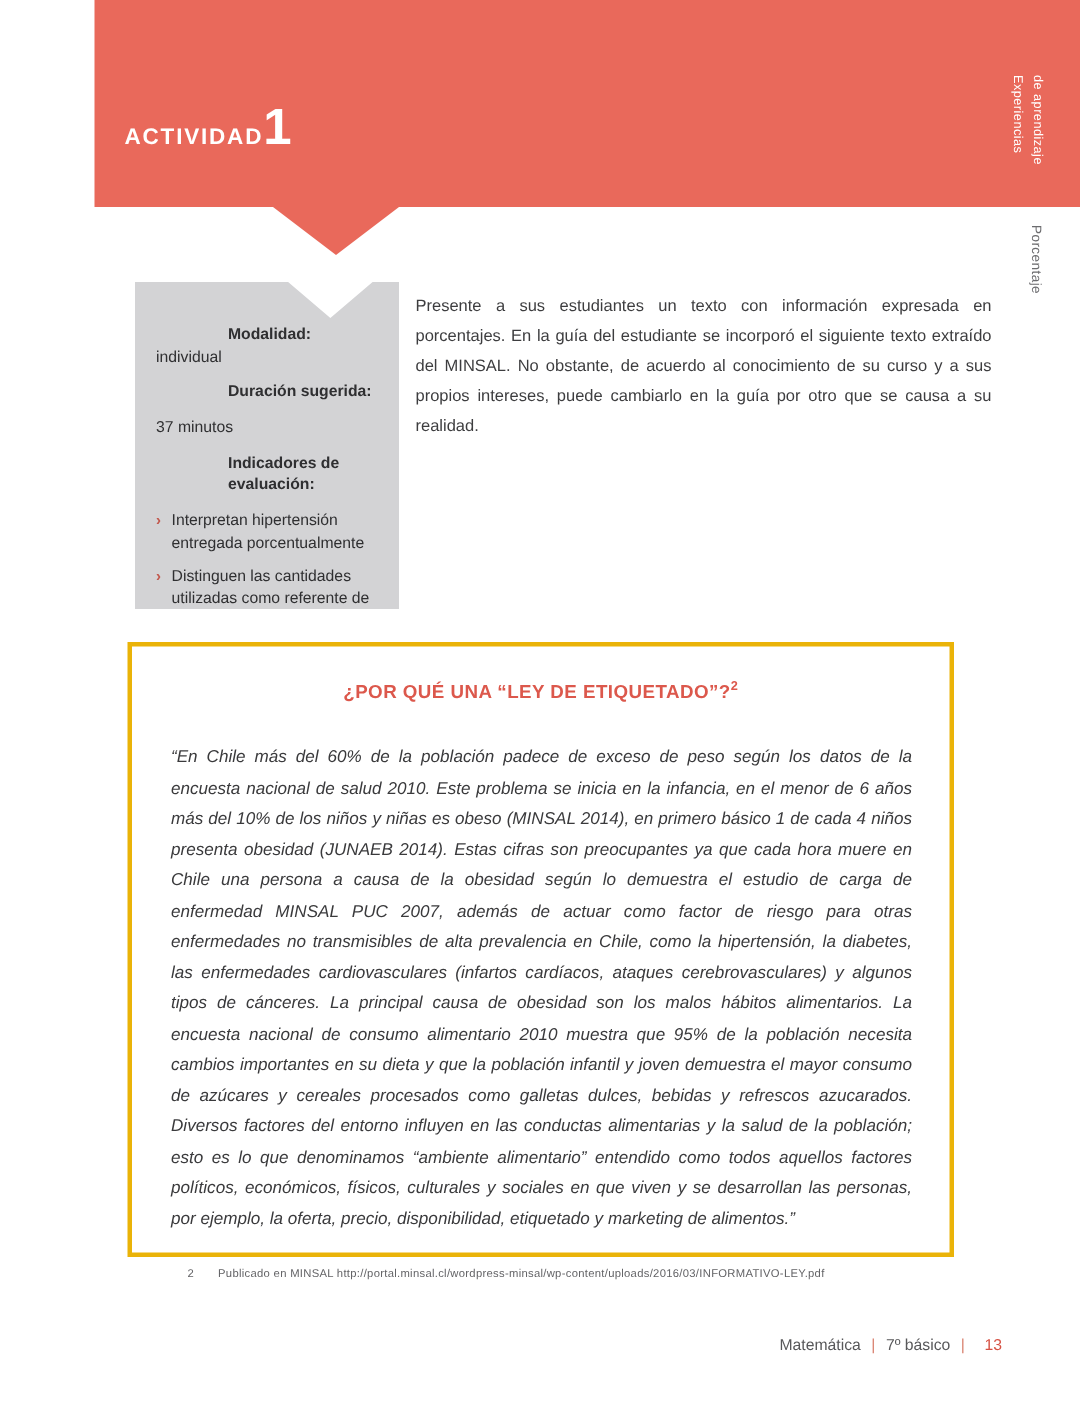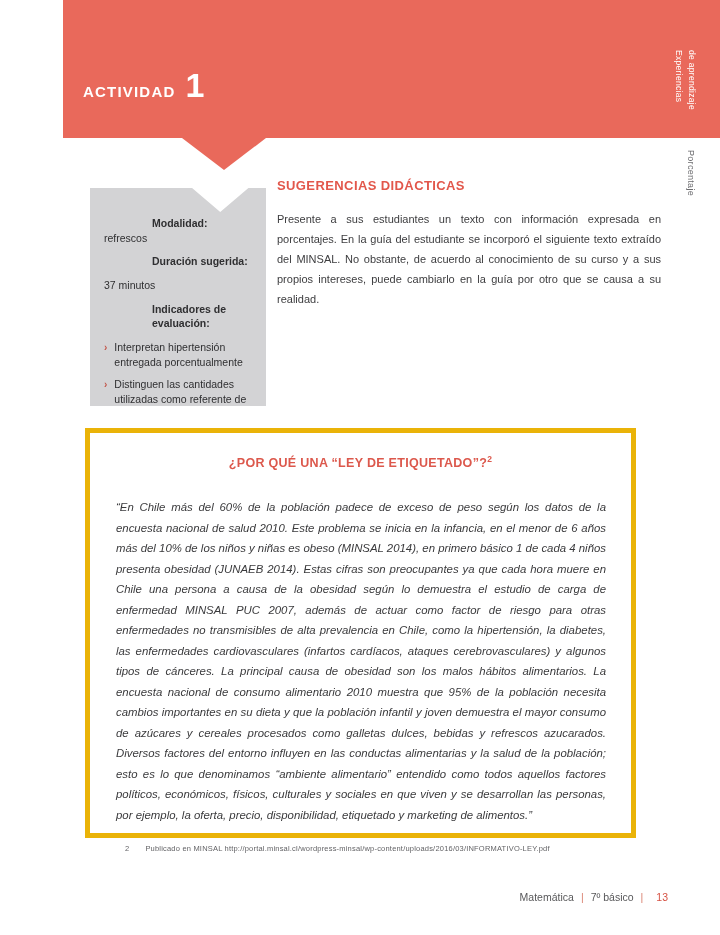--- a/index.html
+++ b/index.html
@@ -3,21 +3,21 @@
 <meta charset="utf-8">
 <style>
   html,body { margin:0; padding:0; }
   .page {
     position:relative; width:720px; height:935px; background:#ffffff;
     font-family:"Liberation Sans", sans-serif; overflow:hidden;
   }
 
   
   .banner { position:absolute; left:63px; top:0; right:0; height:138px; background:#e9695b; }
-  .activity { position:absolute; left:20px; top:68px; display:flex; align-items:baseline; gap:10px; color:#ffffff; }
+  .activity { position:absolute; left:20px; top:68px; display:flex; align-items:baseline; color:#ffffff; }
   .activity-label { font-size:15px; font-weight:bold; letter-spacing:1.2px; }
   .activity-number { font-size:34px; font-weight:bold; line-height:1; }
   .banner-arrow {
     position:absolute; left:182px; top:138px; width:0; height:0;
     border-left:42px solid transparent; border-right:42px solid transparent;
     border-top:32px solid #e9695b;
   }
 
   
   .side-tab-top {
@@ -46,21 +46,21 @@
   .suggestions { position:absolute; left:277px; top:178px; width:384px; }
   .suggestions h2 { margin:0; font-size:13px; font-weight:bold; color:#e2574b; letter-spacing:0.4px; }
   .suggestions p {
     margin:16px 0 0 0; font-size:11px; line-height:20px; color:#3d3d3f;
     text-align:justify;
   }
 
   
   .quote-box {
     position:absolute; left:85px; top:428px; width:551px; height:410px;
-    border:5px solid #eab308; box-sizing:border-box; background:#ffffff;
+    border:3px solid #eab308; box-sizing:border-box; background:#ffffff;
   }
   .quote-box h3 {
     margin:21px 20px 0 20px; text-align:center; font-size:12.5px; font-weight:bold;
     color:#dc584c; letter-spacing:0.3px;
   }
   .quote-box h3 sup { font-size:8.5px; }
   .quote-body {
     margin:27px 25px 0 26px; font-size:11.4px; font-style:italic; color:#3a3a3c;
     line-height:20.5px; text-align:justify;
   }
@@ -89,38 +89,37 @@
       <span class="activity-number">1</span>
     </div>
   </div>
   <div class="banner-arrow"></div>
 
   <div class="side-tab-top">Experiencias
 de aprendizaje</div>
   <div class="side-tab-bottom">Porcentaje</div>
 
   <div class="info-box">
-    <p><span class="bold">Modalidad:</span><span> refrescos</span></p>
+    <p><span class="bold">Modalidad:</span><span> individual</span></p>
     <p class="bold">Duración sugerida:</p>
     <p>37 minutos</p>
     <p class="bold">Indicadores de evaluación:</p>
     <ul class="indicator-list">
       <li class="indicator-item">
         <span class="bullet">›</span>
         <span>Interpretan hipertensión entregada porcentualmente</span>
       </li>
       <li class="indicator-item">
         <span class="bullet">›</span>
         <span>Distinguen las cantidades utilizadas como referente de comparación</span>
       </li>
     </ul>
   </div>
 
   <div class="suggestions">
-    <h2>SUGERENCIAS DIDÁCTICAS</h2>
     <p>Presente a sus estudiantes un texto con información expresada en porcentajes. En la guía del estudiante se incorporó el siguiente texto extraído del MINSAL. No obstante, de acuerdo al conocimiento de su curso y a sus propios intereses, puede cambiarlo en la guía por otro que se causa a su realidad.</p>
   </div>
 
   <div class="quote-box">
     <h3><span>¿POR QUÉ UNA “LEY DE ETIQUETADO”?</span><sup>2</sup></h3>
     <p class="quote-body">“En Chile más del 60% de la población padece de exceso de peso según los datos de la encuesta nacional de salud 2010. Este problema se inicia en la infancia, en el menor de 6 años más del 10% de los niños y niñas es obeso (MINSAL 2014), en primero básico 1 de cada 4 niños presenta obesidad (JUNAEB 2014). Estas cifras son preocupantes ya que cada hora muere en Chile una persona a causa de la obesidad según lo demuestra el estudio de carga de enfermedad MINSAL PUC 2007, además de actuar como factor de riesgo para otras enfermedades no transmisibles de alta prevalencia en Chile, como la hipertensión, la diabetes, las enfermedades cardiovasculares (infartos cardíacos, ataques cerebrovasculares) y algunos tipos de cánceres. La principal causa de obesidad son los malos hábitos alimentarios. La encuesta nacional de consumo alimentario 2010 muestra que 95% de la población necesita cambios importantes en su dieta y que la población infantil y joven demuestra el mayor consumo de azúcares y cereales procesados como galletas dulces, bebidas y refrescos azucarados. Diversos factores del entorno influyen en las conductas alimentarias y la salud de la población; esto es lo que denominamos “ambiente alimentario” entendido como todos aquellos factores políticos, económicos, físicos, culturales y sociales en que viven y se desarrollan las personas, por ejemplo, la oferta, precio, disponibilidad, etiquetado y marketing de alimentos.”</p>
   </div>
 
   <div class="footnote">
     <span>2</span>

